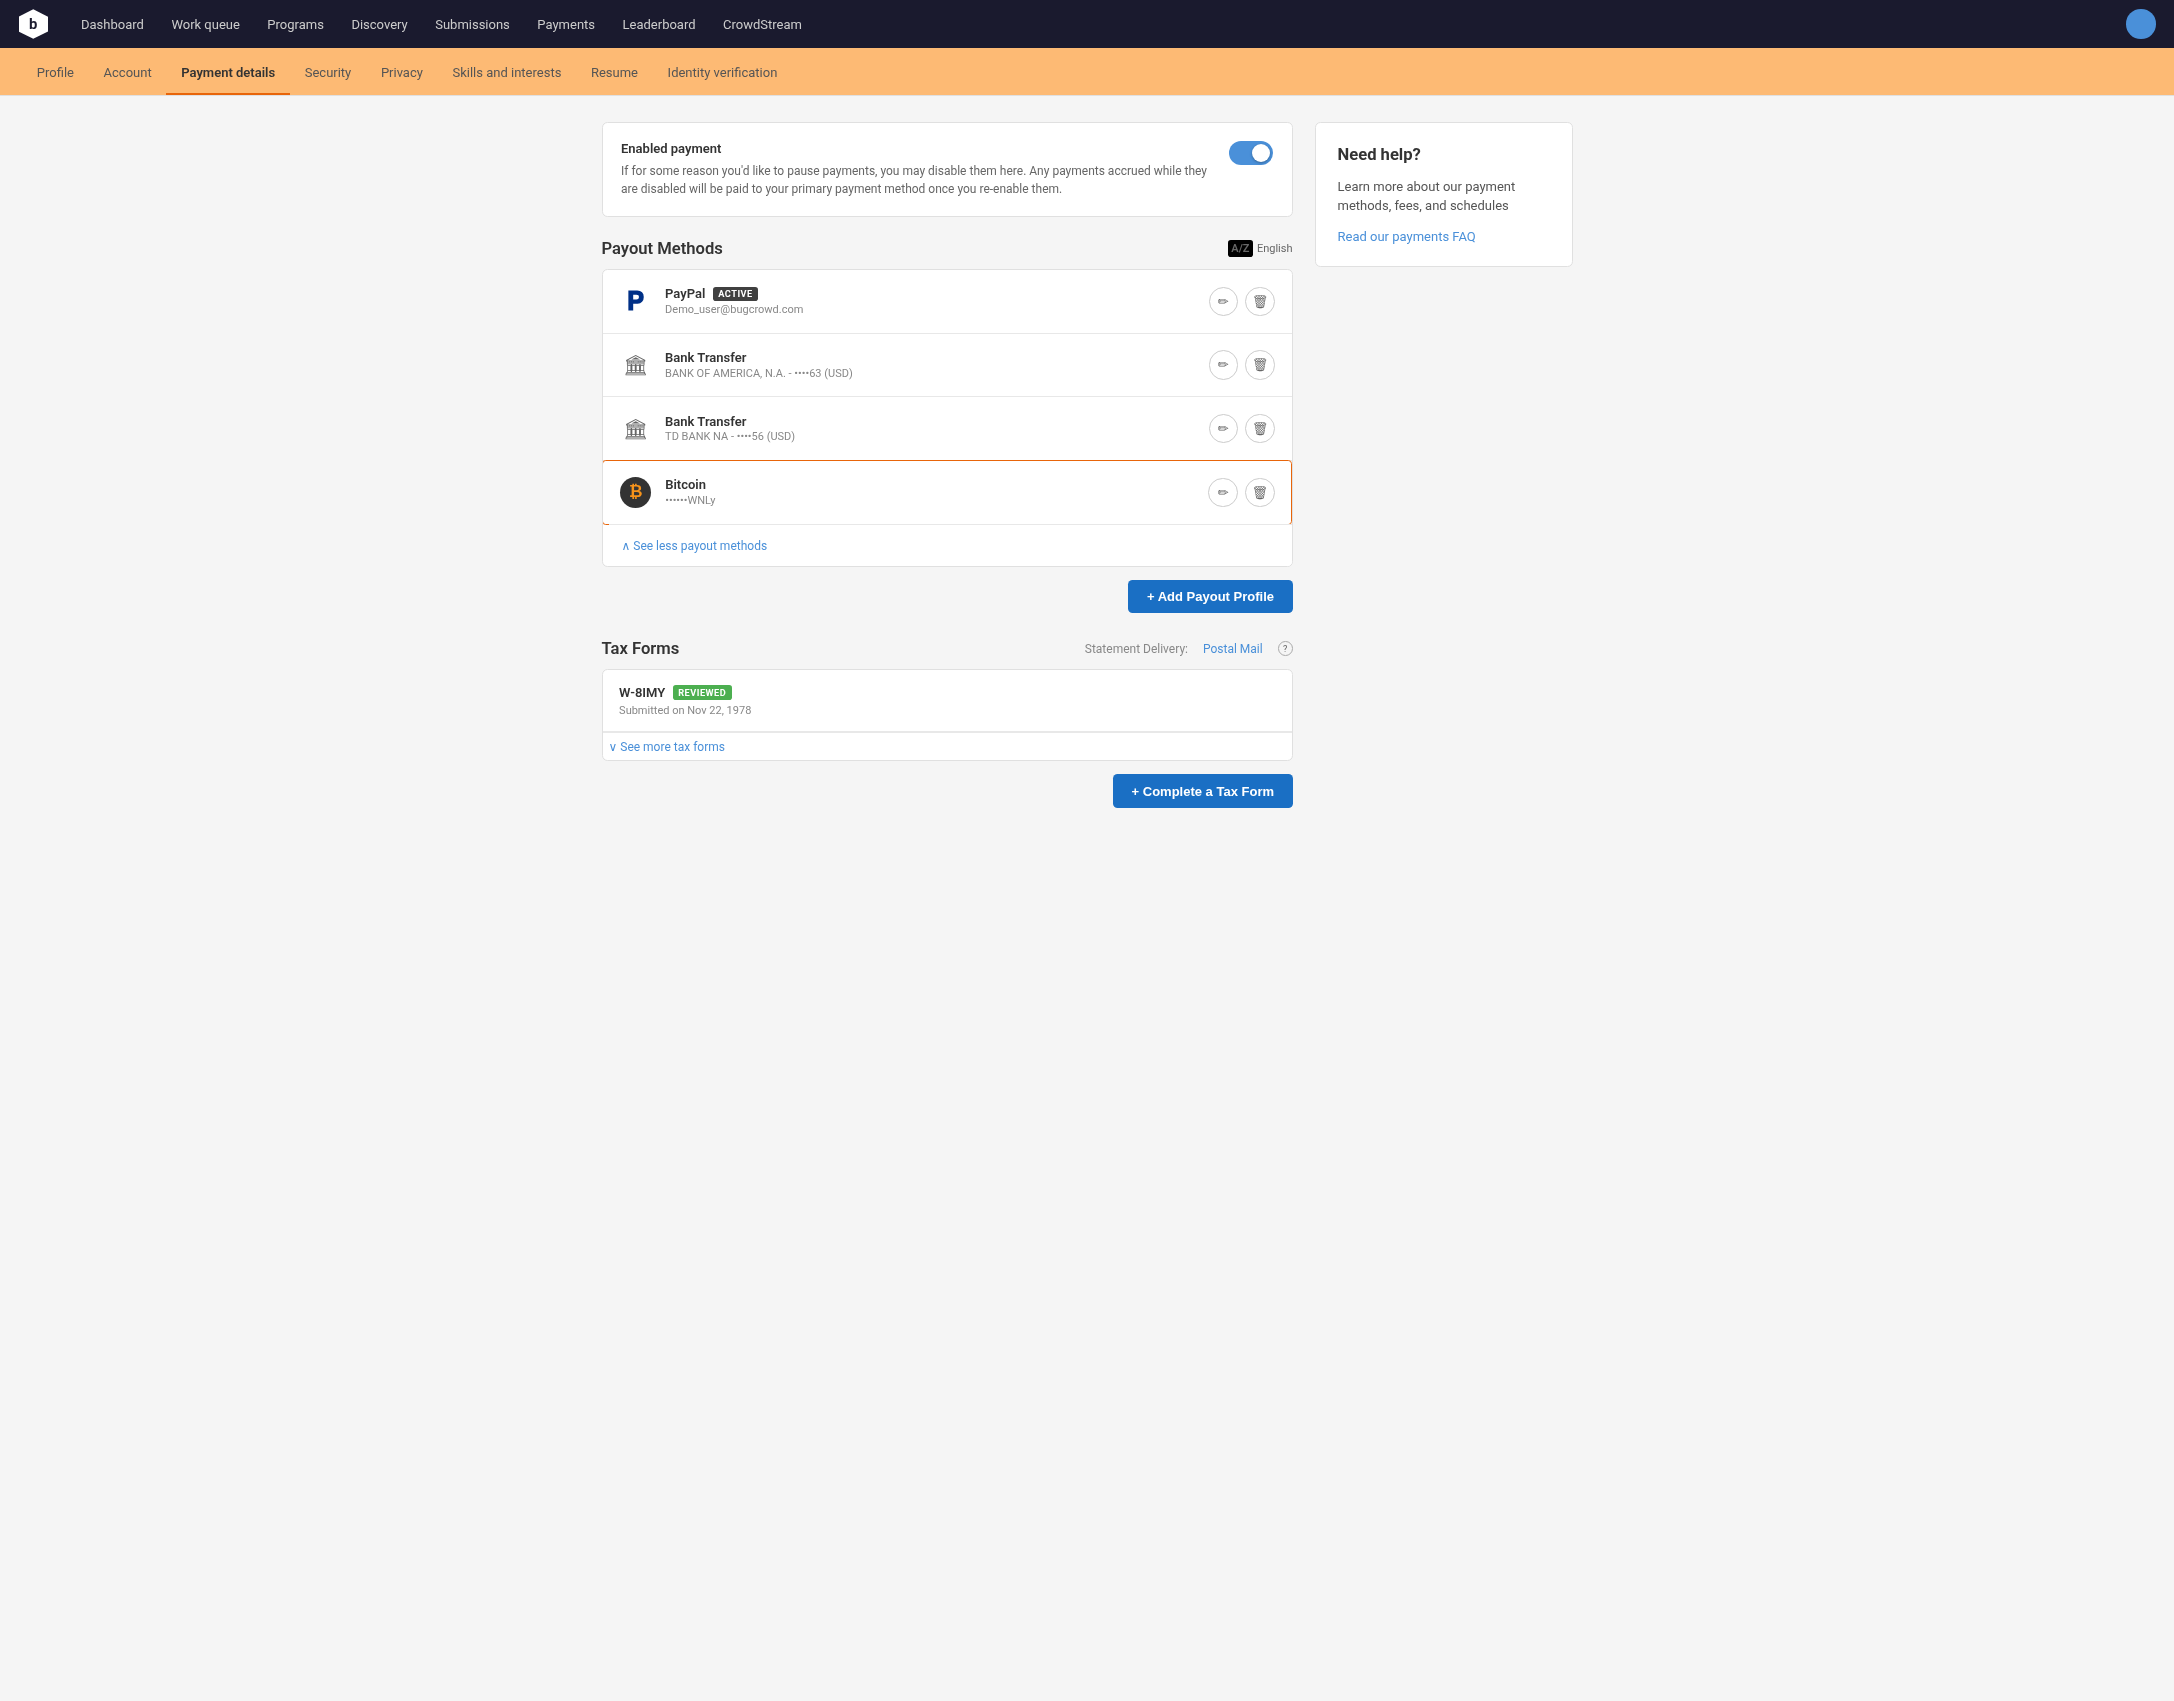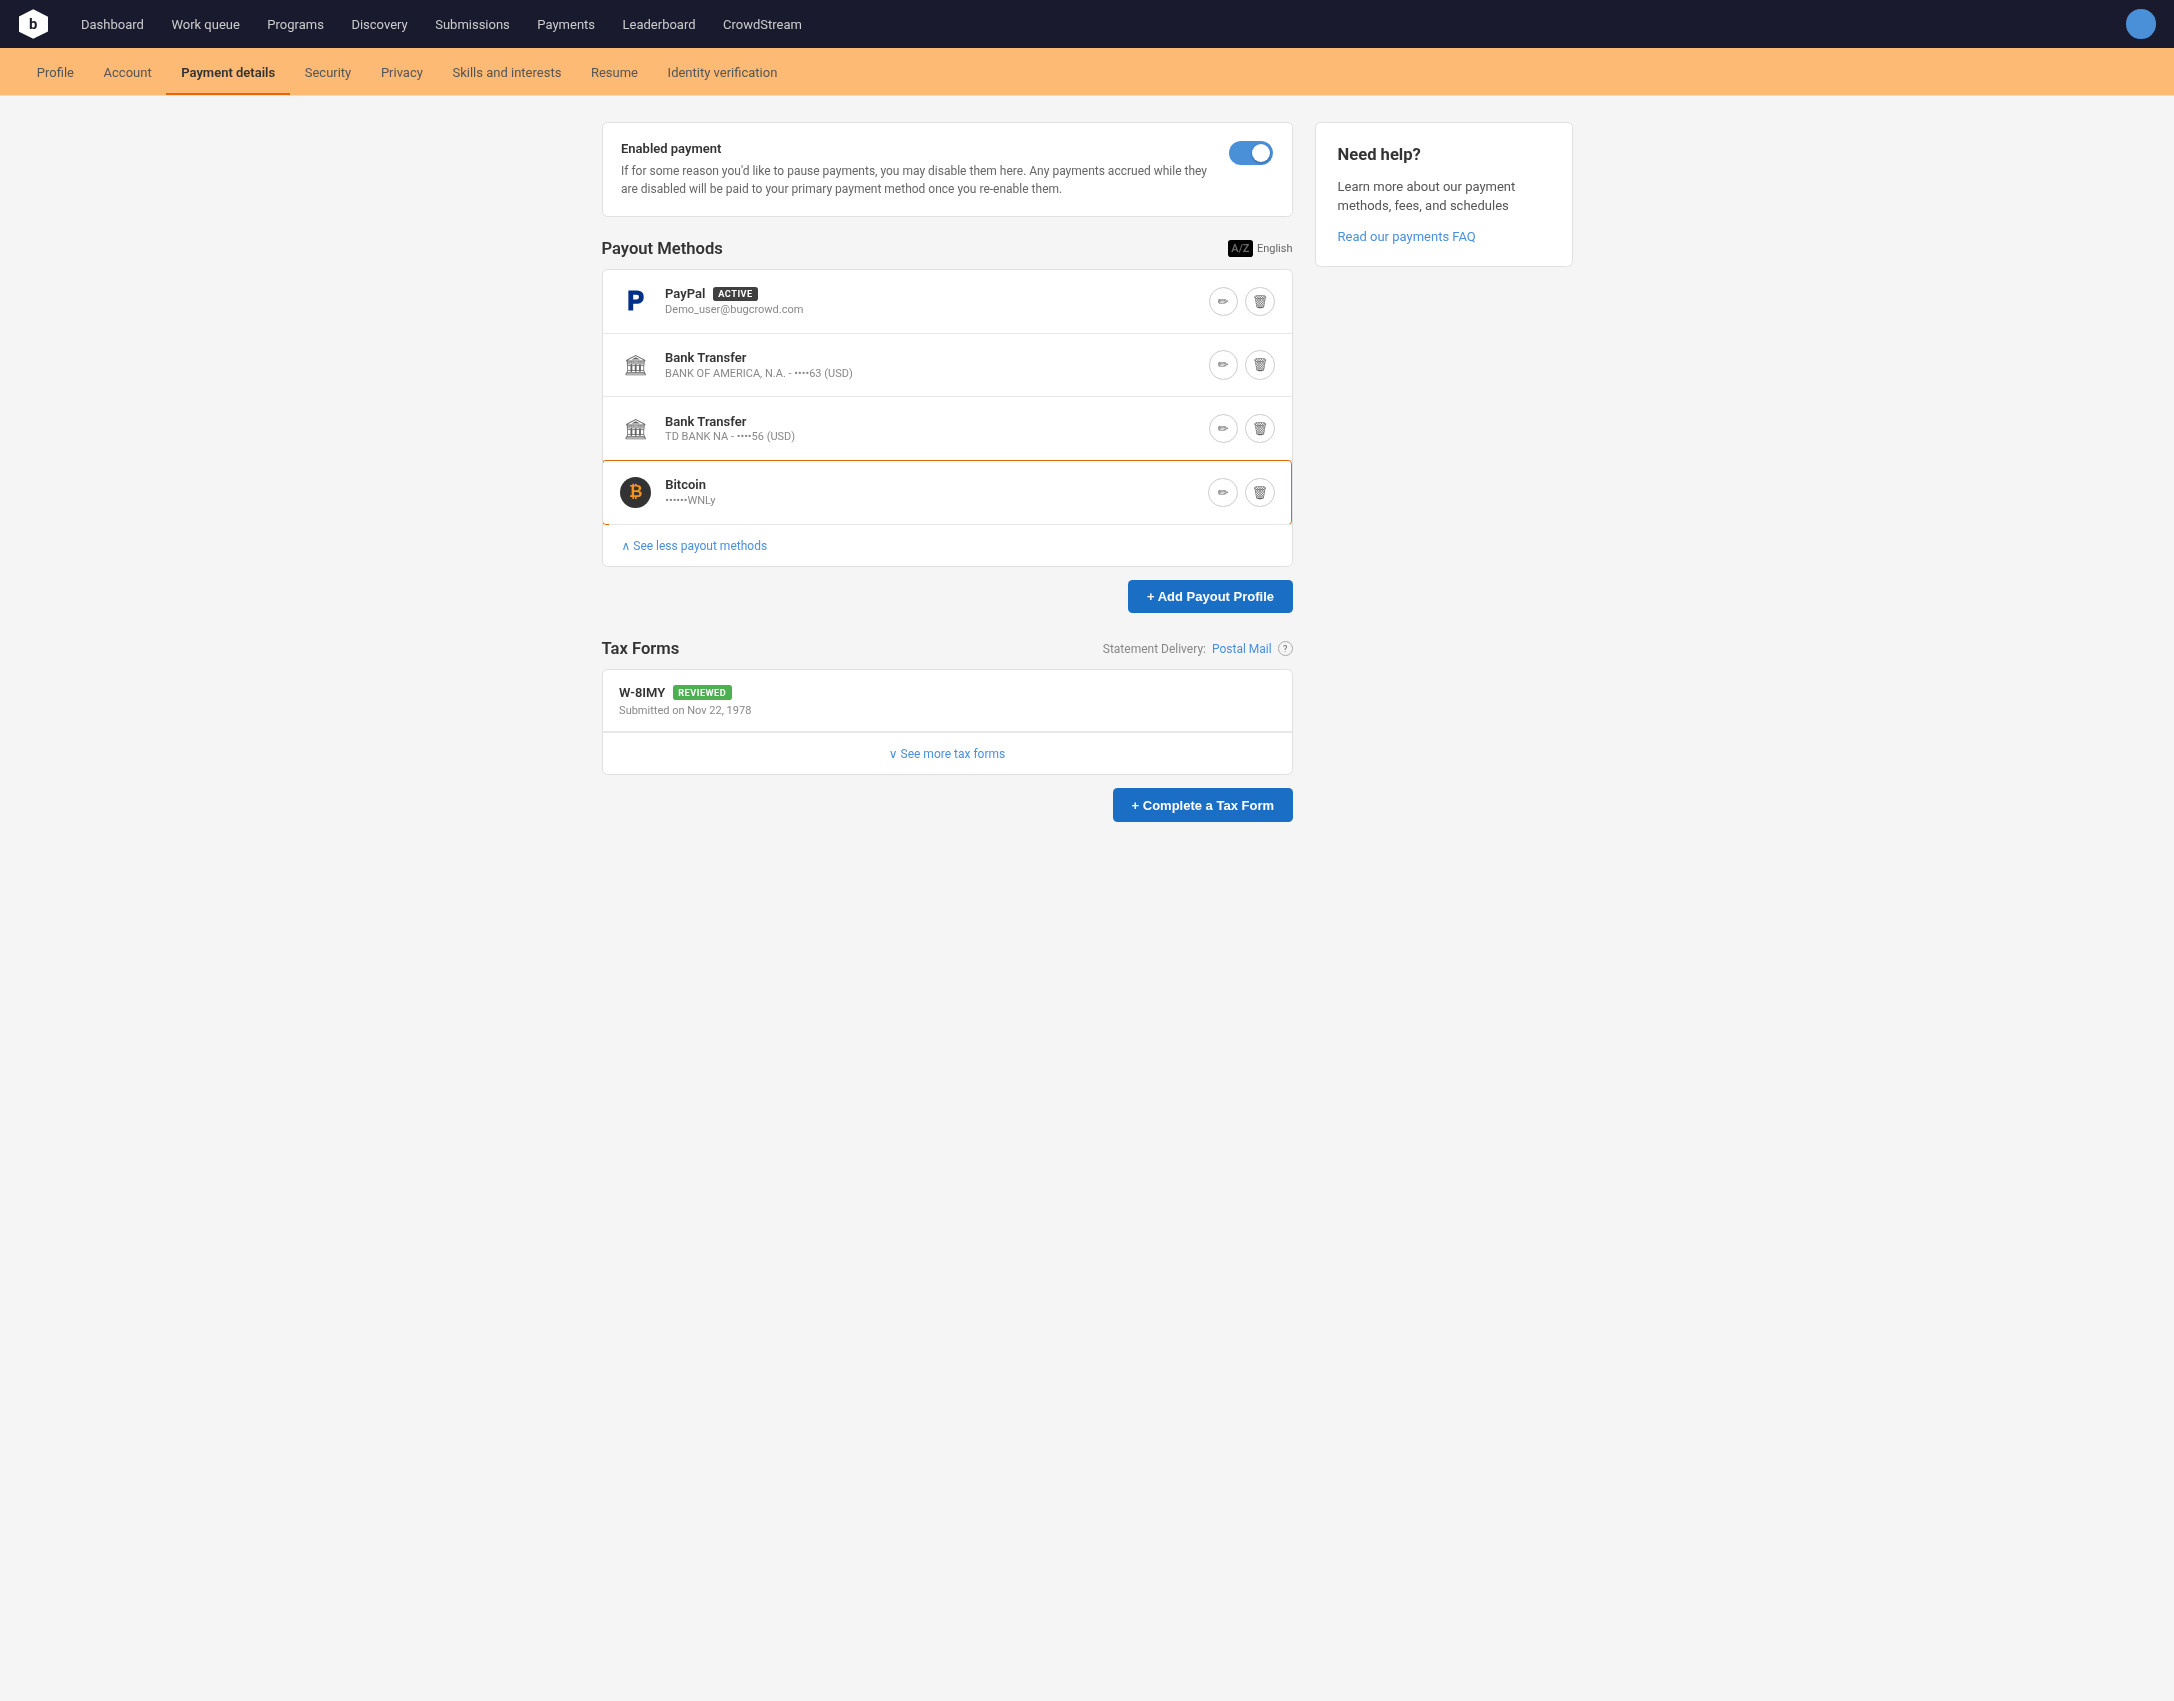--- a/index.html
+++ b/index.html
@@ -265,21 +265,21 @@
     
     .tax-section-title-row {
       display: flex;
       align-items: center;
       justify-content: space-between;
       margin-bottom: 11px;
     }
     .statement-delivery {
       font-size: 12px;
       color: #888;
-      display: flex; align-items: center; gap: 6px;
+      display: flex; align-items: center; gap: 15px;
     }
     .statement-link { color: #4a90d9; }
     .help-icon {
       width: 14.8px; height: 14.8px;
       border-radius: 50%;
       border: 0.9px solid #aaa;
       display: inline-flex; align-items: center; justify-content: center;
       font-size: 9.2px; color: #666;
       cursor: pointer;
     }
@@ -299,22 +299,21 @@
       font-weight: 600;
       font-size: 13px;
       display: flex; align-items: center; gap: 7.4px;
       margin-bottom: 3.7px;
     }
     .tax-submit-date {
       color: #888;
       font-size: 11px;
     }
     .see-more-row {
-      padding: 13px;
-      text-align: center;
+      padding: 6px;
       border-top: 0.9px solid #e8e8e8;
     }
     .see-more-link {
       color: #4a90d9;
       cursor: pointer;
       font-size: 12px;
     }
 
     .complete-tax-row {
       display: flex;

